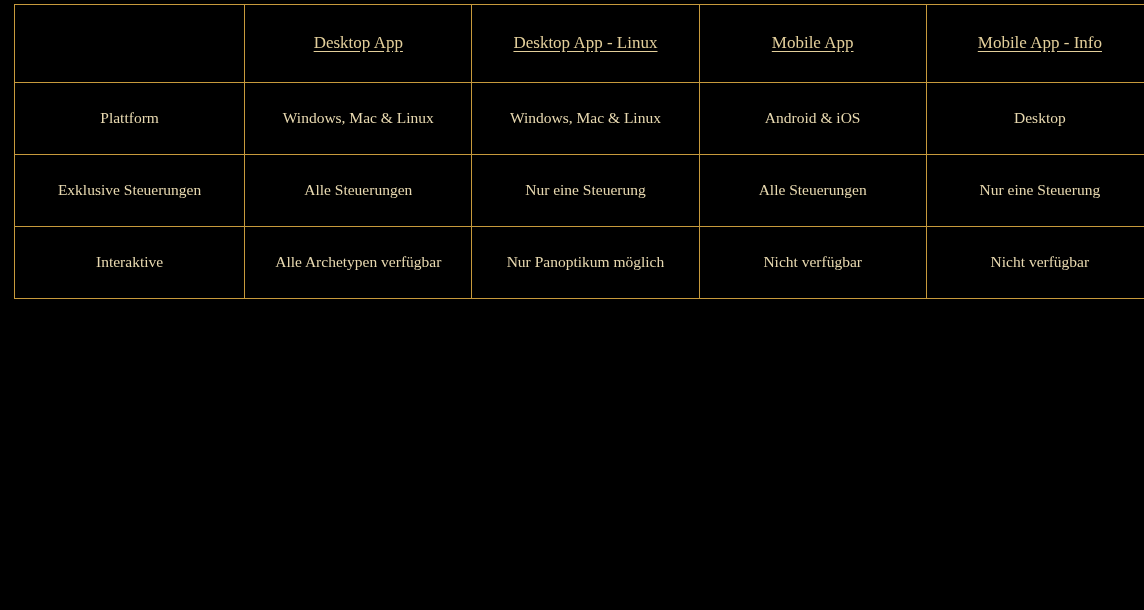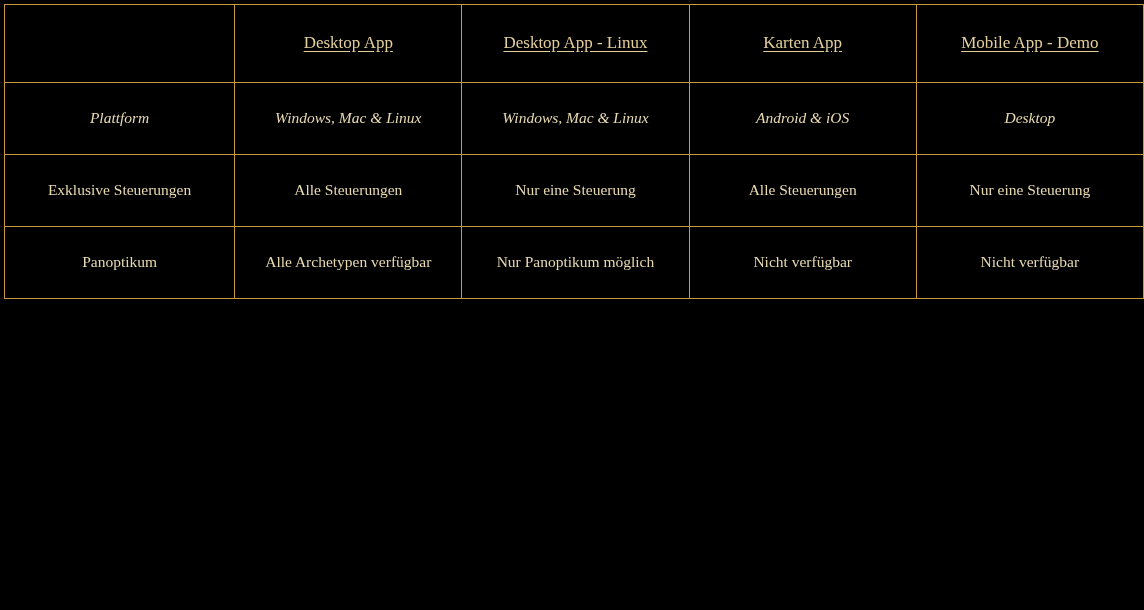--- a/index.html
+++ b/index.html
@@ -11,21 +11,21 @@
     width: 1144px;
     height: 610px;
     overflow: hidden;
     font-family: "Liberation Serif", serif;
   }
   .comparison-wrap {
     width: 1144px;
     height: 544px;
     background: #000000;
     box-sizing: border-box;
-    padding: 4px 0 0 4px;
+    padding: 4px 0 0 14px;
   }
   table.comparison {
     border-collapse: collapse;
     width: 1140px;
     table-layout: fixed;
     background: #000000;
   }
   table.comparison td,
   table.comparison th {
     border: 1px solid #c79a3c;
@@ -53,21 +53,21 @@
   thead th.head-label span.lbl {
     text-decoration: underline;
     text-underline-offset: 3px;
   }
   td.feature-cell {
     text-align: left;
     padding-left: 14px;
     color: #e3cf9b;
     font-size: 16px;
   }
-  tr.row-platform td { height: 72px; font-style: italic; }
+  tr.row-platform td { height: 72px; }
   tr.row-controls td { height: 72px; margin-top: 12px; }
   tr.row-models td { height: 118px; }
   tr.row-card td { height: 104px; }
   tr.row-panopticum td { height: 72px; }
   tr.row-archetypes td { height: 84px; }
 </style>
 </head>
 <body>
 
 <div class="comparison-wrap">
@@ -82,44 +82,44 @@
     <thead>
       <tr>
         <th class="head-empty"></th>
         <th class="head-label">
           <span class="lbl">Desktop App</span>
         </th>
         <th class="head-label">
           <span class="lbl">Desktop App - Linux</span>
         </th>
         <th class="head-label">
-          <span class="lbl">Karten App</span>
+          <span class="lbl">Mobile App</span>
         </th>
         <th class="head-label">
-          <span class="lbl">Mobile App  - Demo</span>
+          <span class="lbl">Mobile App  - Info</span>
         </th>
       </tr>
     </thead>
     <tbody>
       <tr class="row-platform">
         <td class="feature-cell">Plattform</td>
         <td>Windows, Mac &amp; Linux</td>
         <td>Windows, Mac &amp; Linux</td>
         <td>Android &amp; iOS</td>
         <td>Desktop</td>
       </tr>
       <tr class="row-controls">
         <td class="feature-cell">Exklusive Steuerungen</td>
         <td>Alle Steuerungen</td>
         <td>Nur eine Steuerung</td>
         <td>Alle Steuerungen</td>
         <td>Nur eine Steuerung</td>
       </tr>
       <tr class="row-panopticum">
-        <td class="feature-cell">Panoptikum</td>
+        <td class="feature-cell">Interaktive</td>
         <td>Alle Archetypen verfügbar</td>
         <td>Nur Panoptikum möglich</td>
         <td>Nicht verfügbar</td>
         <td>Nicht verfügbar</td>
       </tr>
     </tbody>
   </table>
 </div>
 
 </body></html>

